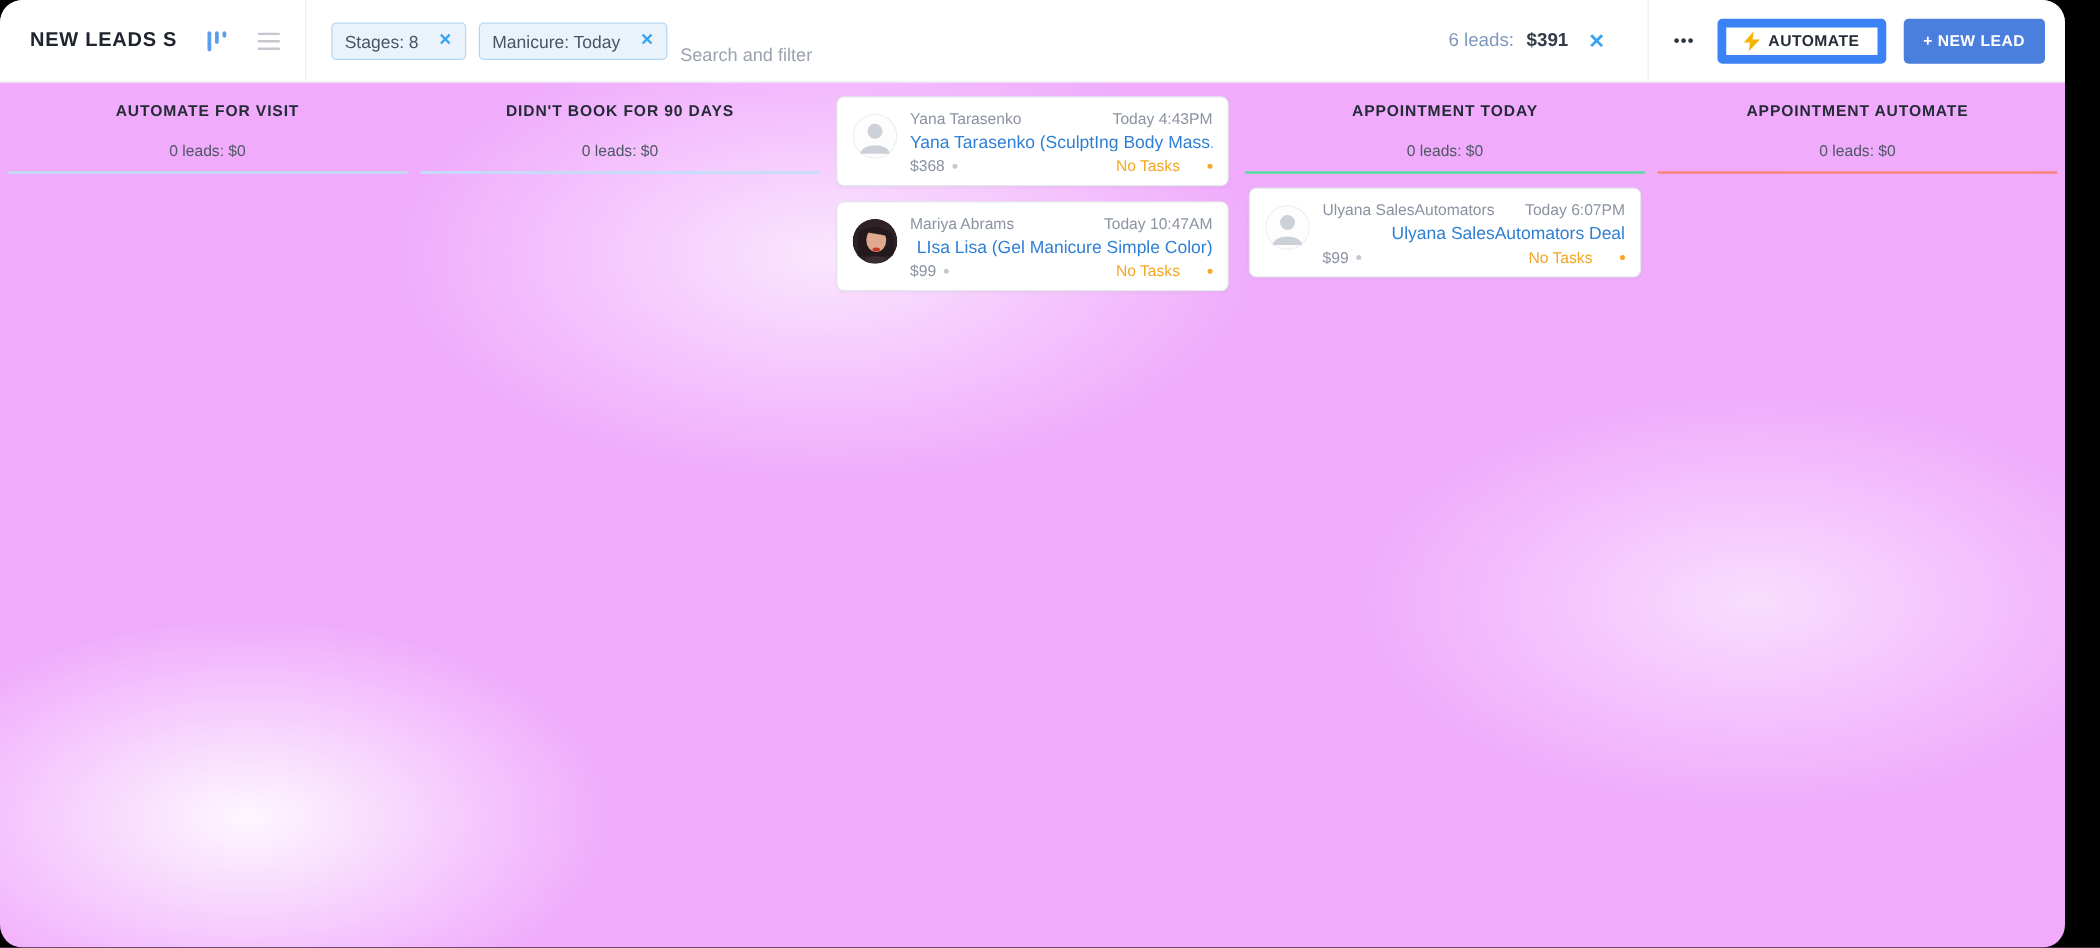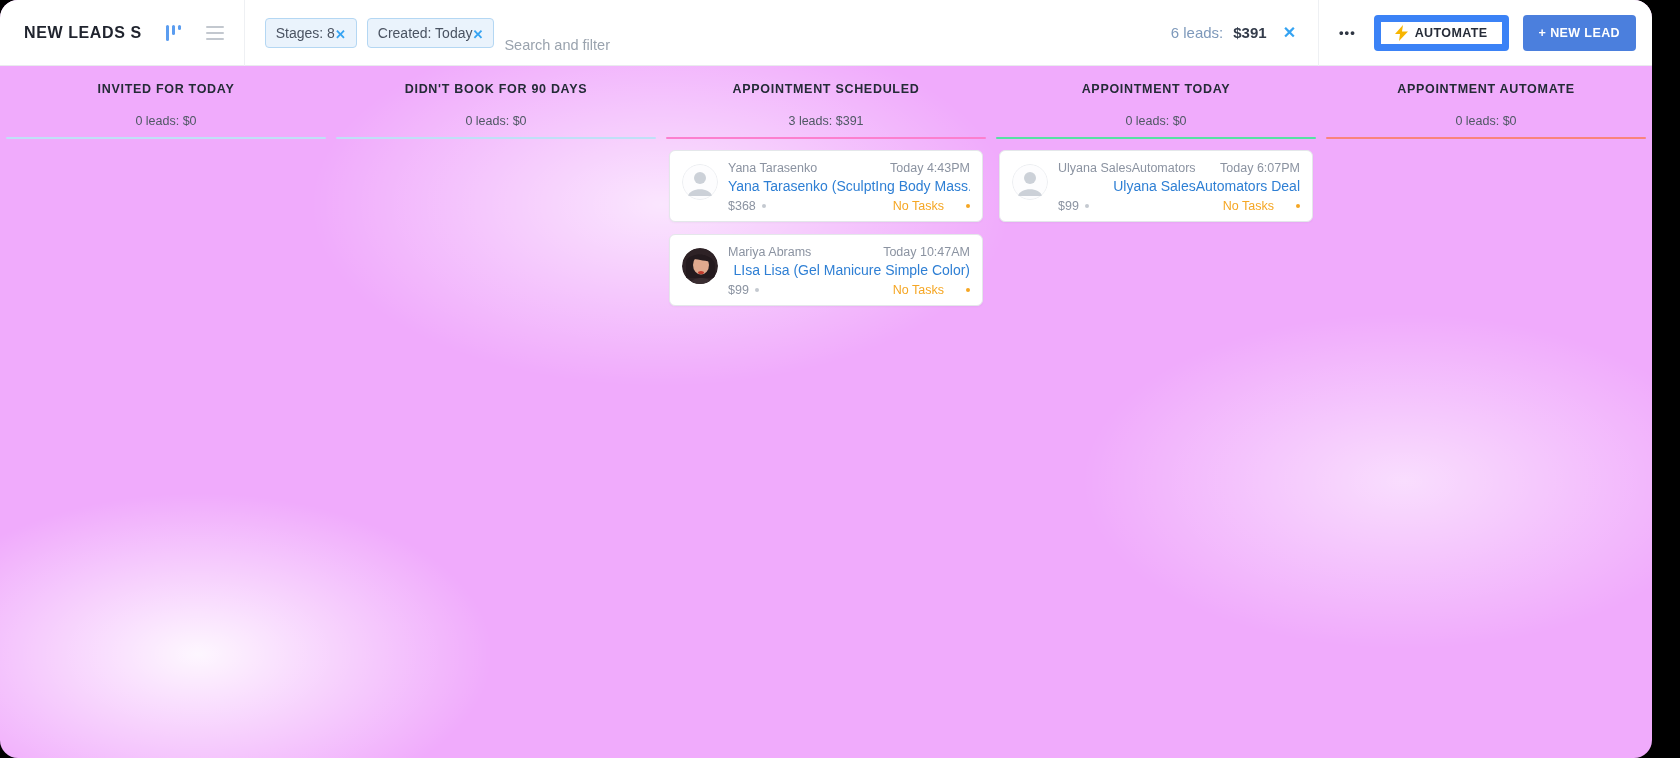--- a/index.html
+++ b/index.html
@@ -9,28 +9,28 @@
 
   
   .topbar { height:66px; flex-shrink:0; background:#fff; border-bottom:1px solid #e9ebee;
             display:flex; align-items:center; padding:0 16px 0 24px; }
   .board-title { font-size:16px; font-weight:bold; color:#20242e; letter-spacing:.6px; white-space:nowrap; }
   .view-icons { display:flex; align-items:center; gap:16px; margin-left:18px; }
   .icon-btn { background:none; border:none; cursor:pointer; display:flex; align-items:center; padding:4px; }
   .vdiv { width:1px; height:66px; background:#eef0f3; margin:0 0 0 16px; flex-shrink:0; }
 
   .filters { display:flex; align-items:center; gap:10px; margin-left:20px; flex:1; min-width:0; }
-  .chip { display:flex; align-items:flex-end; gap:0; background:#eaf3fc; border:1px solid #b4d7f3;
+  .chip { display:flex; align-items:flex-start; gap:16px; background:#eaf3fc; border:1px solid #b4d7f3;
           border-radius:4px; padding:6px 10px; font-size:14px; color:#4a5362; cursor:pointer; white-space:nowrap; }
   .chip .x { color:#35a3f2; font-weight:bold; font-size:13px; line-height:1; }
   .search-input { flex:1; min-width:120px; border:none; outline:none; background:transparent;
                   font-size:14.5px; color:#3c4350; font-family:"Liberation Sans", sans-serif;margin-top:24px; }
   .search-input::placeholder { color:#9aa3ae; }
 
-  .summary { display:flex; align-items:center; gap:10px; white-space:nowrap; margin-right:0; }
+  .summary { display:flex; align-items:center; gap:10px; white-space:nowrap; margin-right:12px; }
   .summary-leads { font-size:15px; color:#7e99bb; }
   .summary-amount { font-size:15px; color:#333b4a; font-weight:bold; }
   .summary-x { color:#35a3f2; font-size:16px; font-weight:bold; background:none; border:none; cursor:pointer; padding:2px 6px; }
 
   .right-cluster { display:flex; align-items:center; gap:14px; padding-left:16px; }
   .more-btn { background:none; border:none; cursor:pointer; font-size:13px; font-weight:bold;
               color:#2f3643; letter-spacing:1px; padding:6px 4px; }
   .automate-btn { display:flex; align-items:center; gap:7px; background:#fff; border:7px solid #3b82f6;
                   border-radius:4px; height:36px; padding:0 14px; cursor:pointer;
                   font-size:12.5px; font-weight:bold; letter-spacing:.4px; color:#262c38;
@@ -96,21 +96,21 @@
     </div>
 
     <div class="vdiv"></div>
 
     <div class="filters">
       <div class="chip">
         <span>Stages: 8</span>
         <span class="x">✕</span>
       </div>
       <div class="chip">
-        <span>Created: Today</span>
+        <span>Manicure: Today</span>
         <span class="x">✕</span>
       </div>
       <input class="search-input" placeholder="Search and filter" style="">
     </div>
 
     <div class="summary">
       <span class="summary-leads">6 leads:</span>
       <span class="summary-amount">$391</span>
       <button class="summary-x">✕</button>
     </div>
@@ -126,42 +126,37 @@
         <span>AUTOMATE</span>
       </button>
       <button class="newlead-btn">+ NEW LEAD</button>
     </div>
   </div>
 
   <div class="board-wrap">
     <div class="board">
   <div class="column">
     <div class="col-head">
-      <div class="col-title">INVITED FOR TODAY</div>
+      <div class="col-title">AUTOMATE FOR VISIT</div>
       <div class="col-count">0 leads: $0</div>
       <div class="col-accent" style="background: rgb(191, 224, 246);"></div>
     </div>
     <div class="cards"></div>
   </div>
 
   <div class="column">
     <div class="col-head">
       <div class="col-title">DIDN'T BOOK FOR 90 DAYS</div>
       <div class="col-count">0 leads: $0</div>
       <div class="col-accent" style="background: rgb(191, 224, 246);"></div>
     </div>
     <div class="cards"></div>
   </div>
 
   <div class="column">
-    <div class="col-head">
-      <div class="col-title">APPOINTMENT SCHEDULED</div>
-      <div class="col-count">3 leads: $391</div>
-      <div class="col-accent" style="background: rgb(252, 127, 206);"></div>
-    </div>
     <div class="cards">
   <div class="card">
     <div class="card-avatar avatar-placeholder">
       <svg class="person" width="36" height="36" viewBox="0 0 36 36">
         <circle cx="18" cy="18" r="17.5" fill="#fdfdfe" stroke="#eceef1"></circle>
         <circle cx="18" cy="14" r="6" fill="#ccd1d8"></circle>
         <path d="M6 32 C8 23 28 23 30 32 Z" fill="#ccd1d8"></path>
       </svg>
       
     </div>

